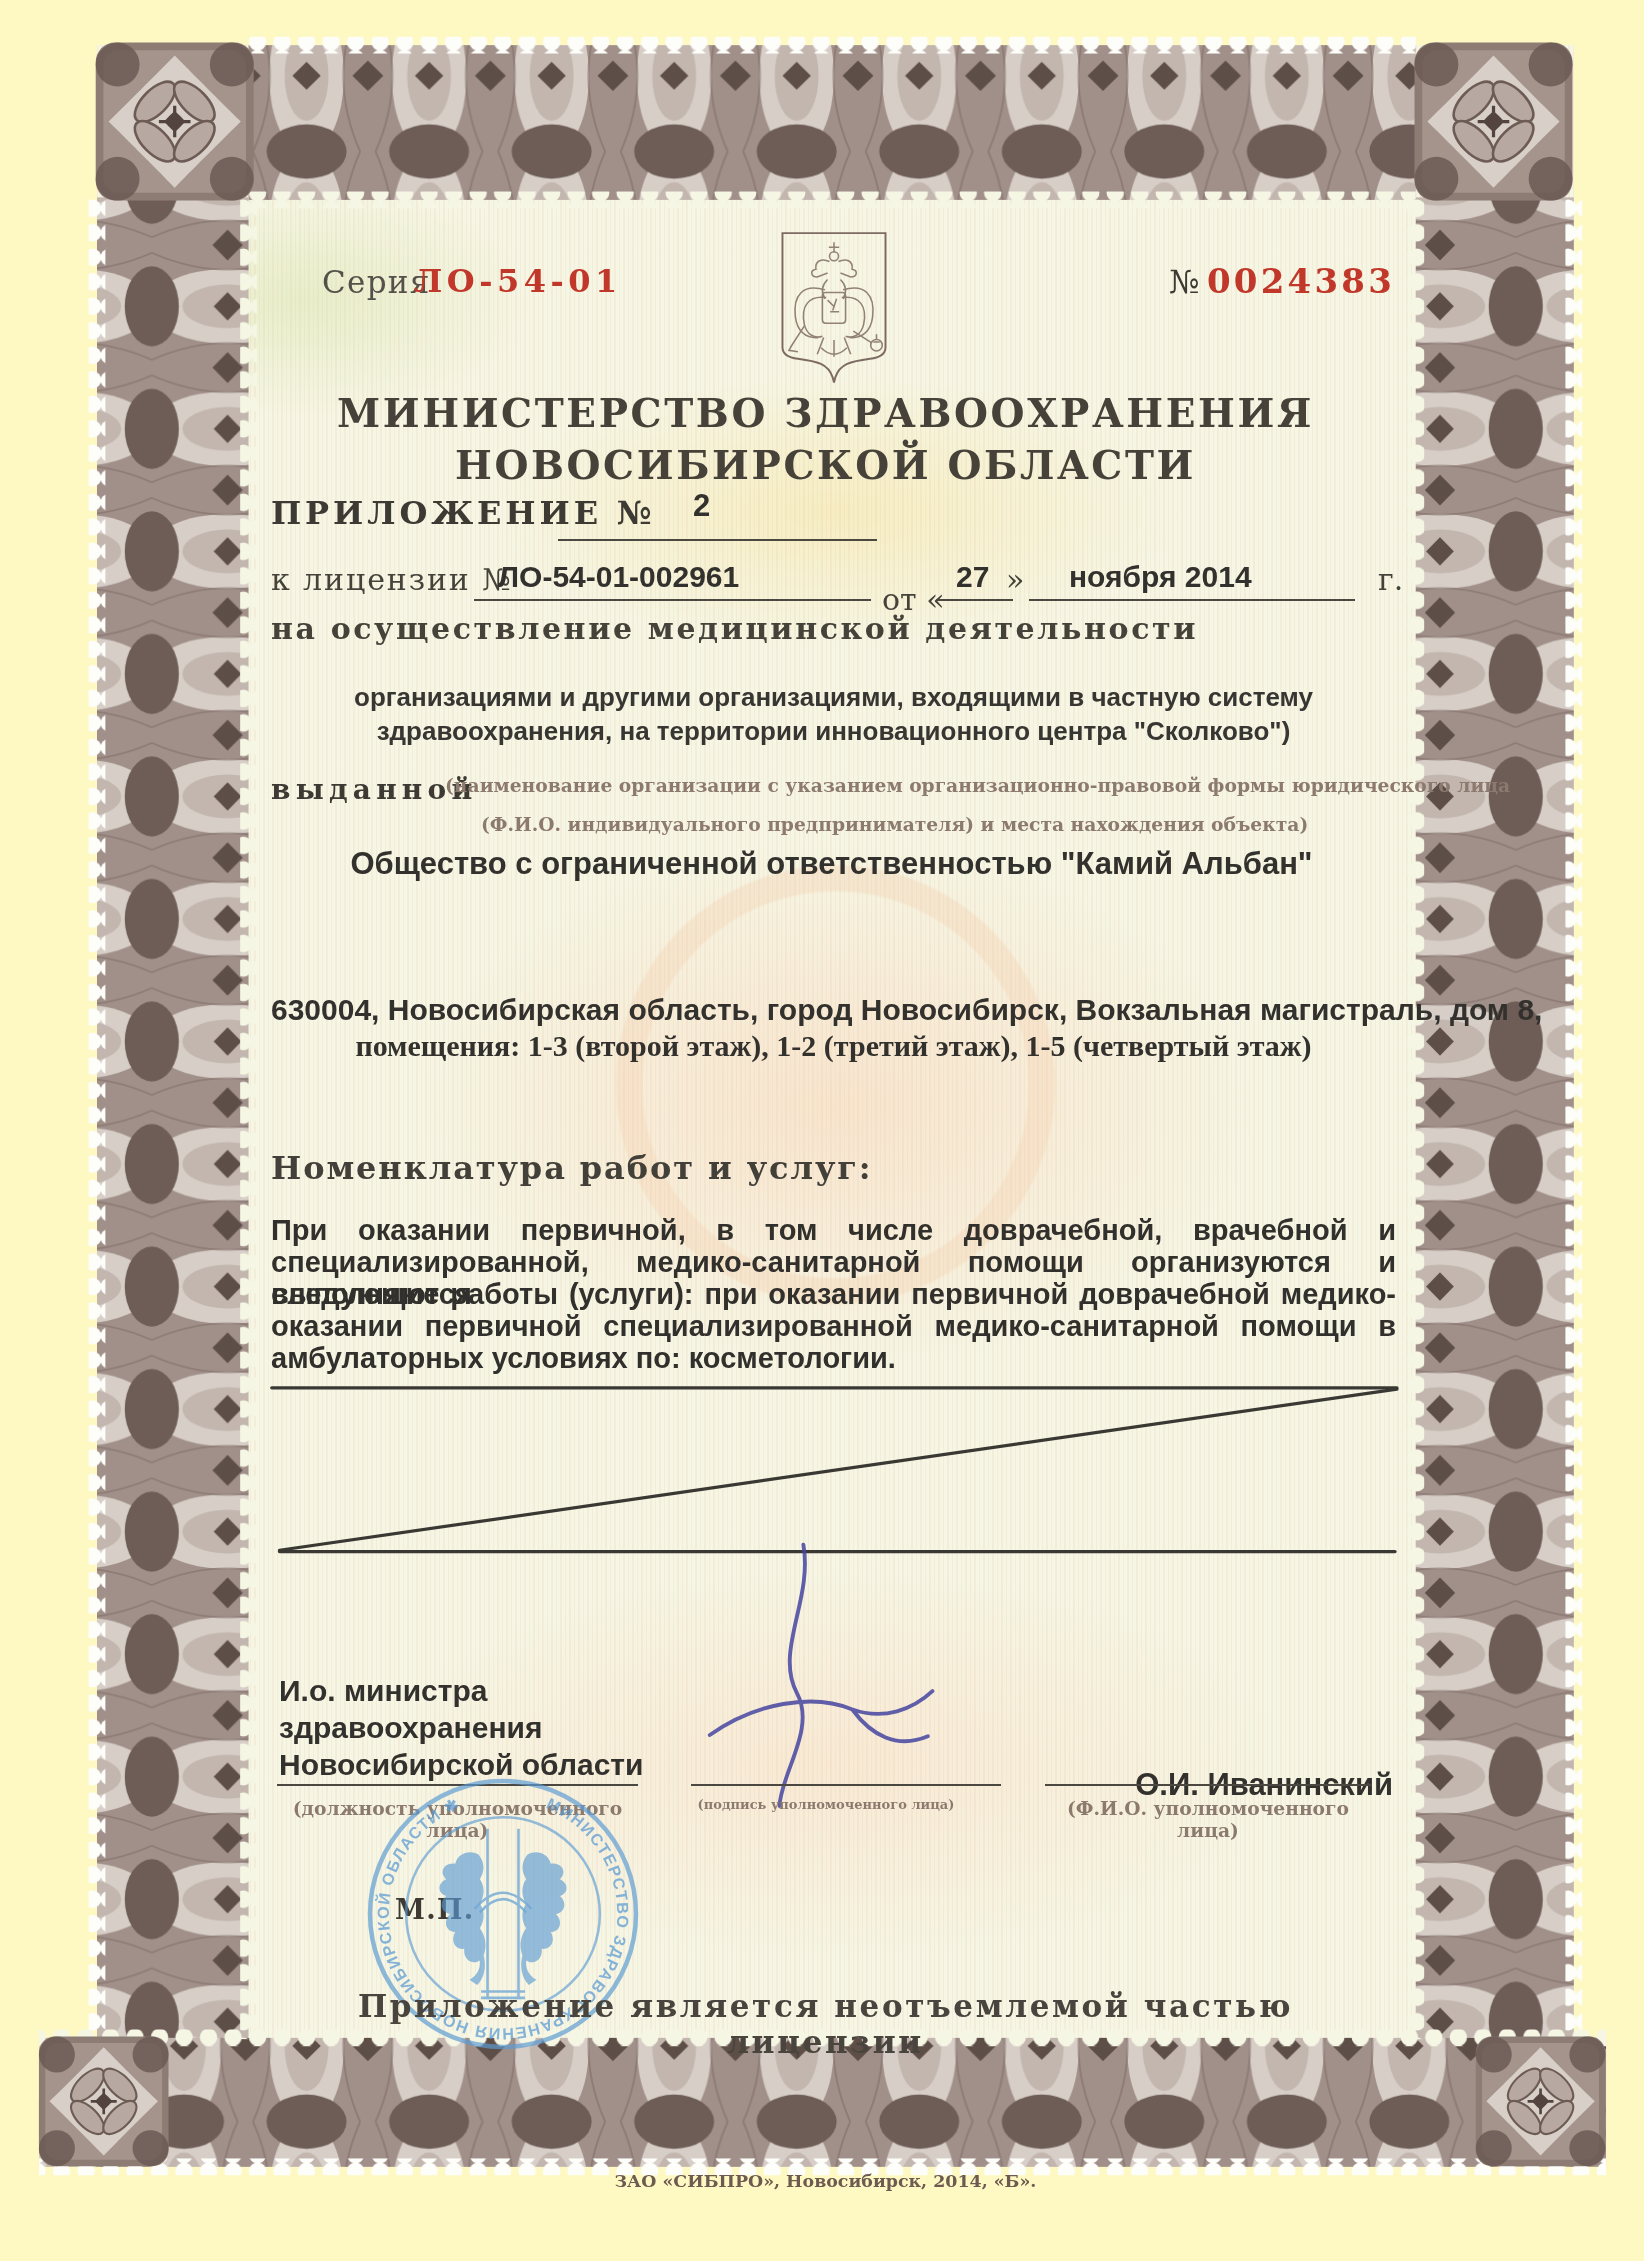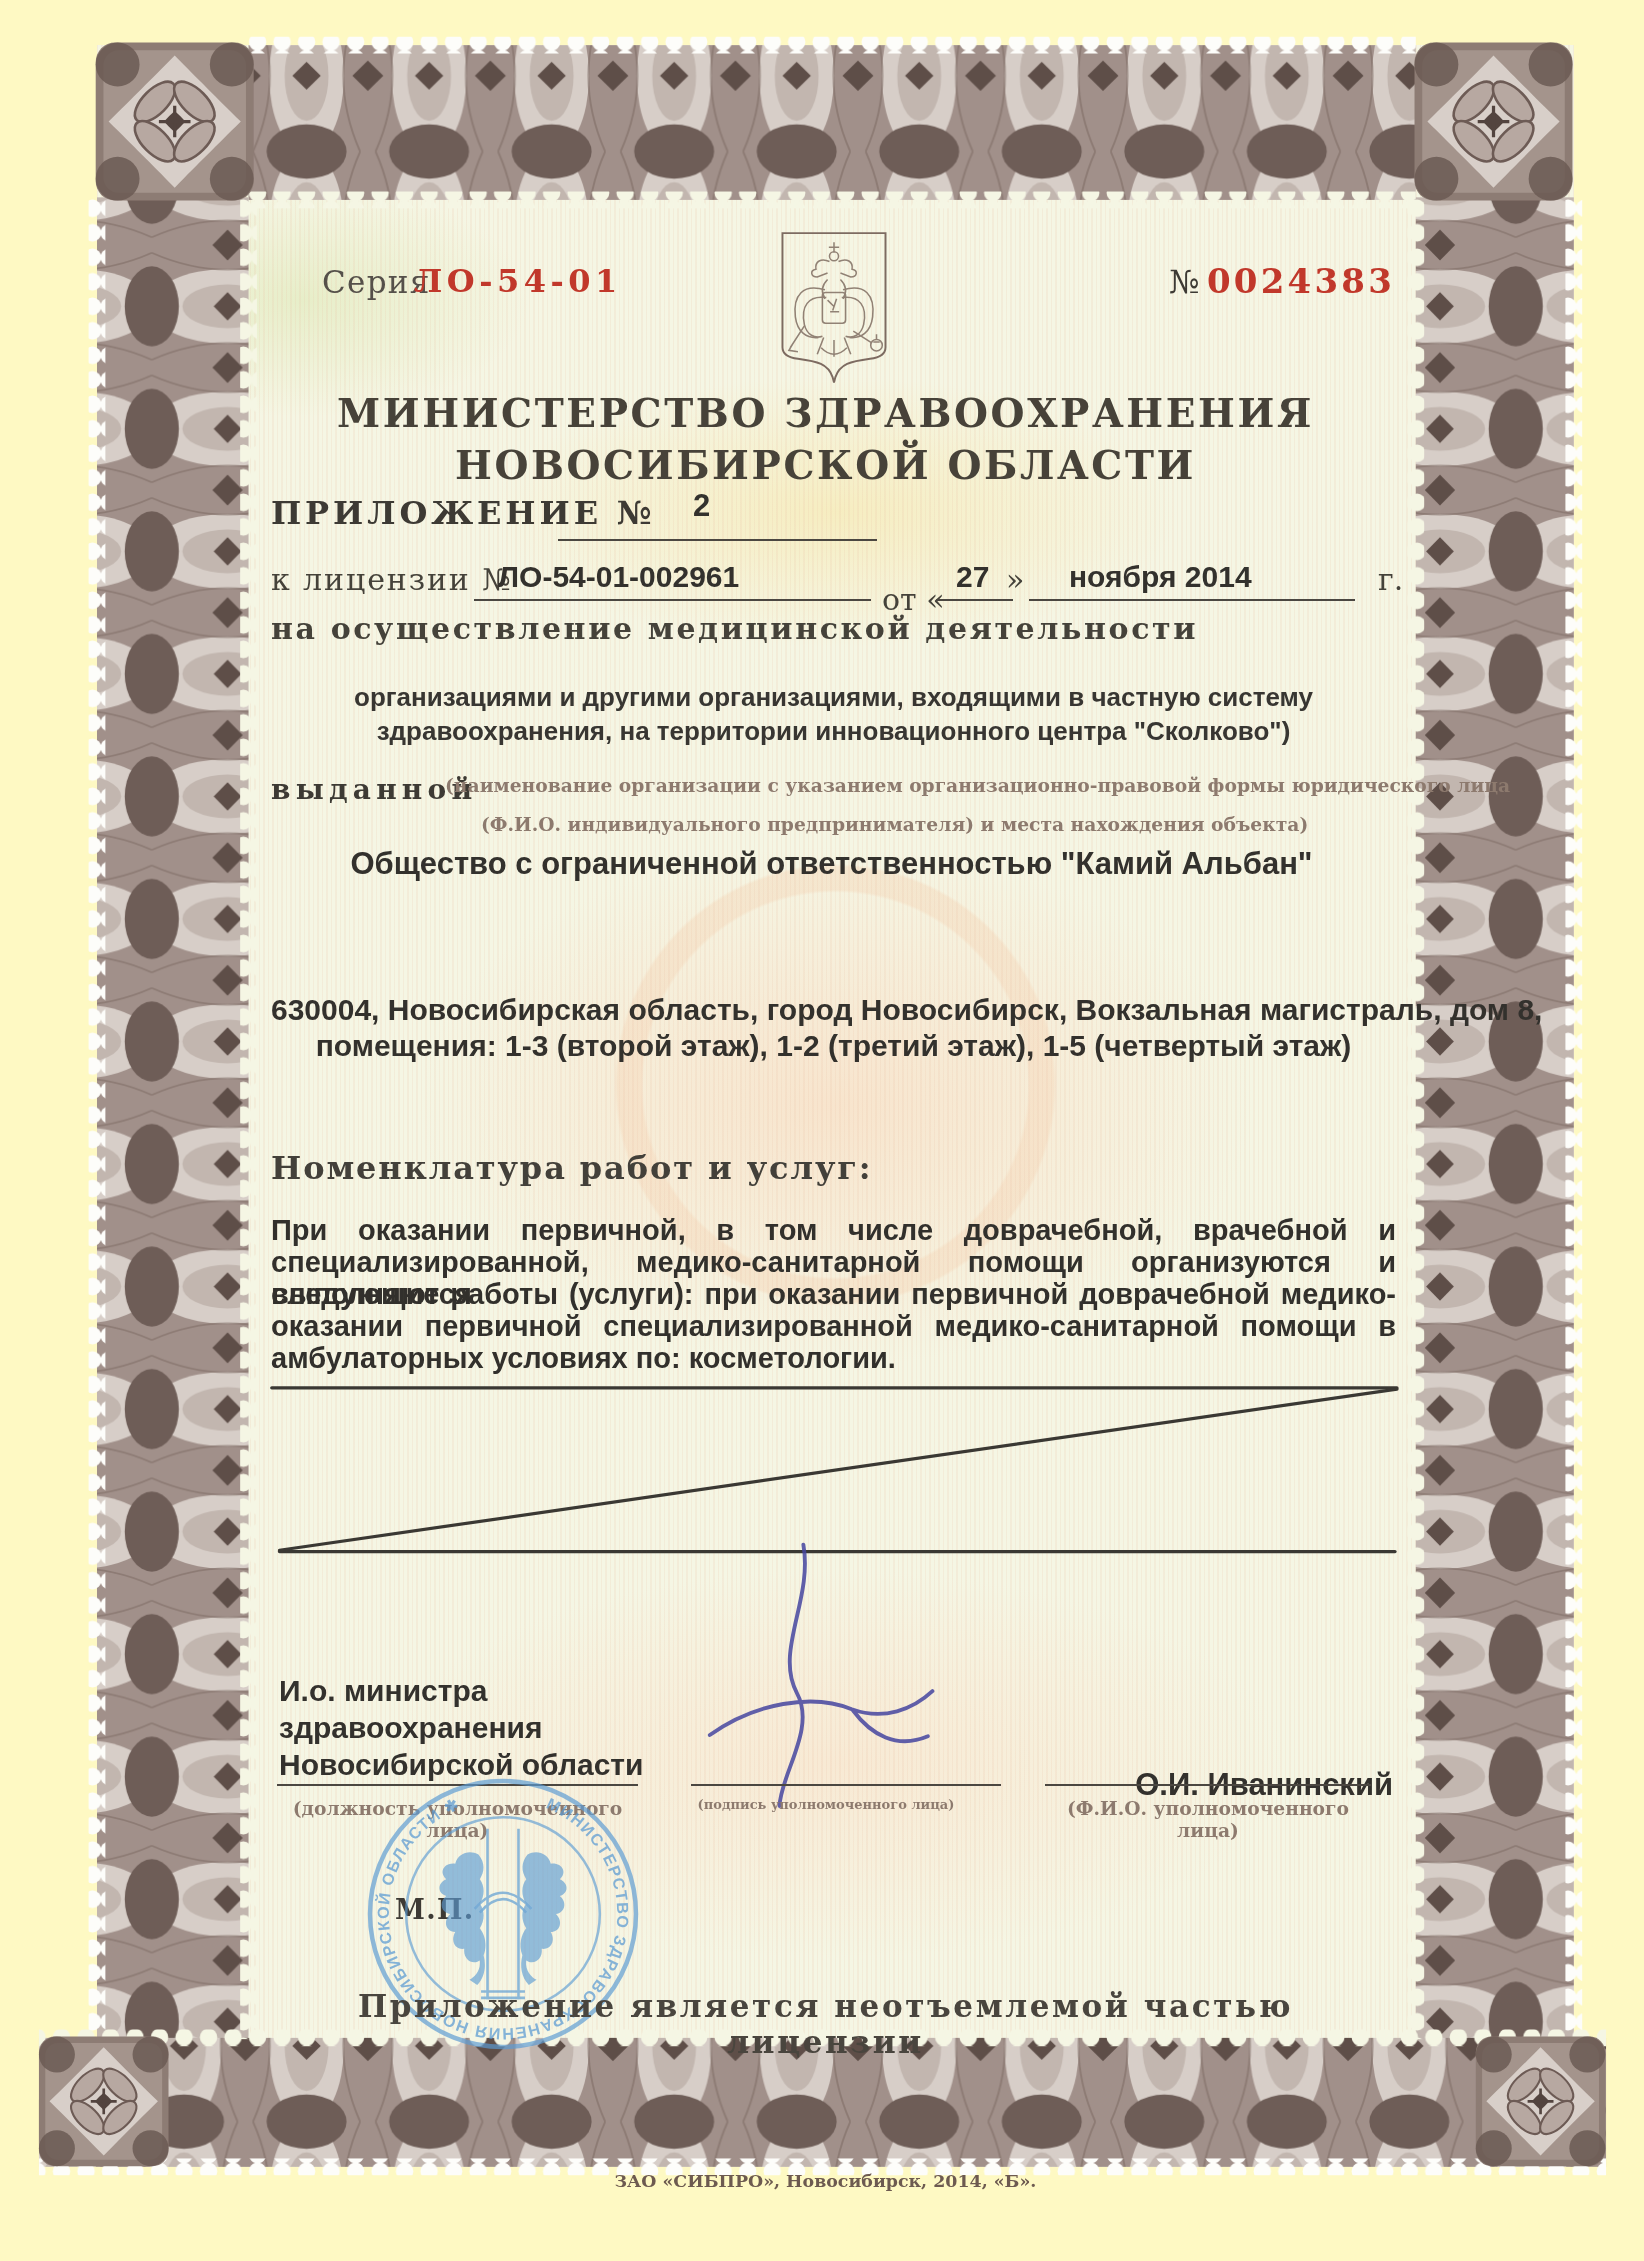--- a/index.html
+++ b/index.html
@@ -167,21 +167,21 @@
     <div class="abs center sans-b" style="left:271px;top:682px;width:1125px;font-size:26px;color:#383632;">организациями и другими организациями, входящими в частную систему</div>
     <div class="abs center sans-b" style="left:271px;top:716px;width:1125px;font-size:26px;color:#383632;">здравоохранения, на территории инновационного центра "Сколково")</div>
 
     <div class="abs serdk" style="left:271px;top:773px;font-size:28px;font-weight:bold;letter-spacing:5.2px;">выданной</div>
     <div class="abs brown-sm" style="left:445px;top:774px;font-size:18.7px;">(наименование организации с указанием организационно-правовой формы юридического лица</div>
     <div class="abs brown-sm" style="left:445px;top:813px;font-size:18.7px;margin-left:36px;">(Ф.И.О. индивидуального предпринимателя) и места нахождения объекта)</div>
 
     <div class="abs center sans-b" style="left:248px;top:846px;width:1167px;font-size:31px;">Общество с ограниченной ответственностью "Камий Альбан"</div>
 
     <div class="abs sans-b" style="left:271px;top:993px;font-size:30px;white-space:nowrap;">630004, Новосибирская область, город Новосибирск, Вокзальная магистраль, дом 8,</div>
-    <div class="abs center sans-b" style="left:271px;top:1029px;width:1125px;font-size:30px;">помещения: 1-3 (второй этаж), 1-2 (третий этаж), 1-5 (четвертый этаж)</div>
+    <div class="abs center sans-b" style="left:271px;top:1029px;width:1125px;font-size:30px;font-family:Liberation Serif, serif;">помещения: 1-3 (второй этаж), 1-2 (третий этаж), 1-5 (четвертый этаж)</div>
 
     <div class="abs serdk" style="left:271px;top:1149px;font-size:32px;font-weight:bold;letter-spacing:1.9px;color:#43403a;">Номенклатура работ и услуг:</div>
 
     <div class="abs" style="left:271px;top:1214px;width:1125px;">
       <div class="line45j just">При оказании первичной, в том числе доврачебной, врачебной и</div>
       <div class="line45j just">специализированной, медико-санитарной помощи организуются и выполняются</div>
       <div class="line45j just">следующие работы (услуги): при оказании первичной доврачебной медико-</div>
       <div class="line45j just">оказании первичной специализированной медико-санитарной помощи в</div>
       <div class="line45">амбулаторных условиях по: косметологии.</div>
     </div>

